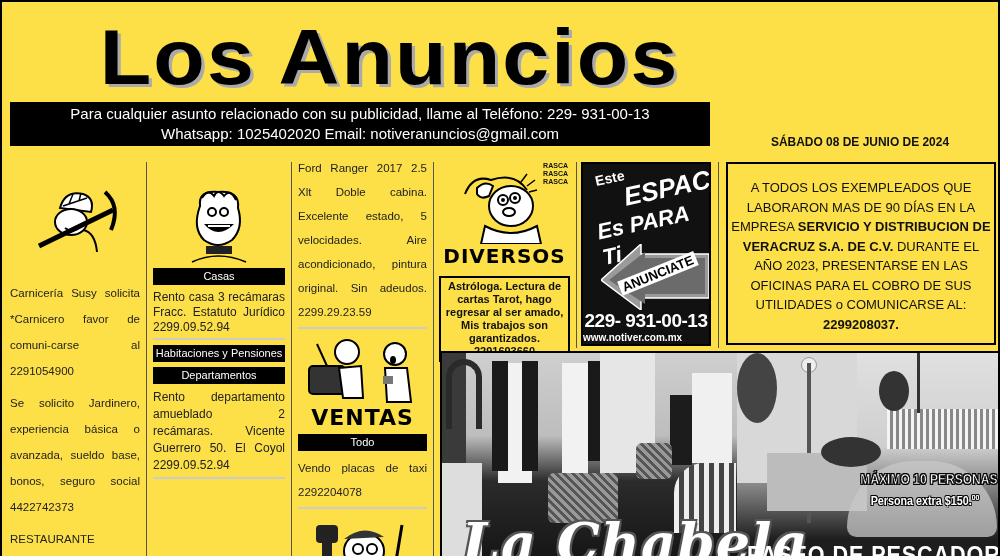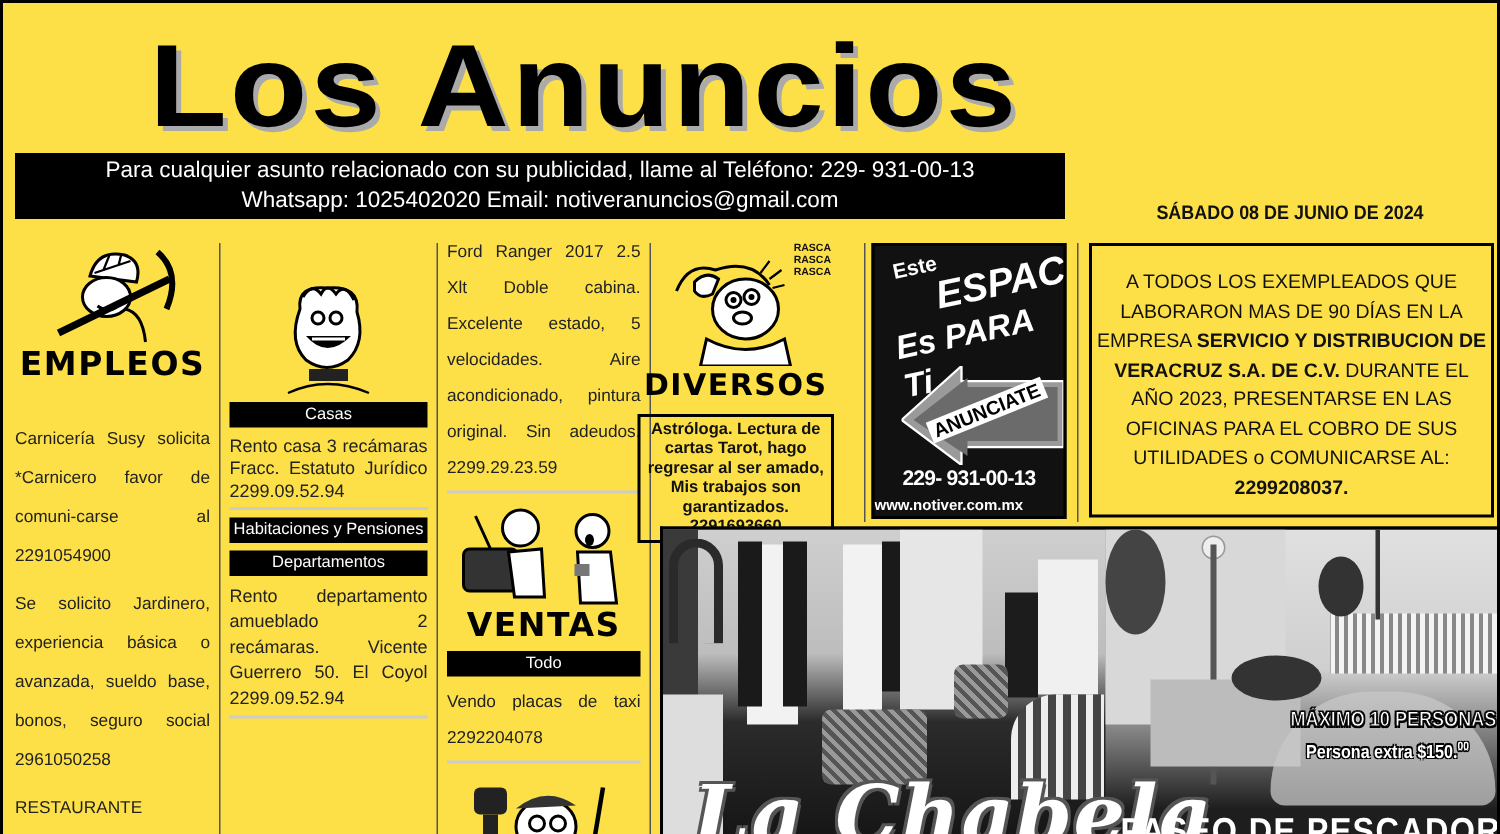--- a/index.html
+++ b/index.html
@@ -28,21 +28,21 @@
 
   
   .boxed-ad { border: 2px solid #000; font-weight: 700; font-size: 11px; text-align: center; line-height: 13px; padding: 2px 1px; color: #111; }
 
   
   .promo { position: absolute; left: 579px; top: 160px; width: 130px; height: 184px; background: #111; color: #fff; overflow: hidden; border: 2px solid #000; }
   .promo-este { position: absolute; left: 12px; top: 6px; font-size: 14px; font-weight: 700; transform: rotate(-12deg); }
   .promo-espacio { position: absolute; left: 20px; top: 10px; font-size: 26px; font-weight: 900; font-style: italic; transform: rotate(-12deg); letter-spacing: 0; }
   .promo-parati { position: absolute; left: 12px; top: 46px; font-size: 22px; font-weight: 900; font-style: italic; transform: rotate(-12deg); }
   .promo-arrow { position: absolute; left: 18px; top: 80px; width: 108px; height: 66px; }
-  .promo-phone { position: absolute; left: 0; top: 146px; width: 126px; text-align: center; font-size: 14px; font-weight: 900; letter-spacing: -0.5px; }
+  .promo-phone { position: absolute; left: 0; top: 146px; width: 126px; text-align: center; font-size: 19px; font-weight: 900; letter-spacing: -0.5px; }
   .promo-url { position: absolute; left: 0; top: 168px; width: 126px; text-align: left; font-size: 10px; font-weight: 700; }
 
   
   .announce { position: absolute; left: 724px; top: 160px; width: 270px; height: 183px; border: 2px solid #000; text-align: center; font-size: 13px; line-height: 19.5px; padding-top: 14px; color: #111; }
   .announce b { font-weight: 700; }
 
   
   .photo-ad { position: absolute; left: 438px; top: 349px; width: 560px; height: 207px; border: 2px solid #000; border-bottom: none; overflow: hidden; background: #222; }
   .photo-interior { position: absolute; left: 0; top: 0; width: 295px; height: 207px; background:
       linear-gradient(90deg, #3a3a3a 0 8%, transparent 8% 100%),
@@ -85,24 +85,23 @@
     <div class="section-art" style="height:96px;">
       <svg width="100" height="70" viewBox="0 0 100 70">
         <path d="M35 22 Q40 4 58 8 Q70 12 66 26 Z" fill="#fff" stroke="#000" stroke-width="2"></path>
         <path d="M38 20 L62 12 M44 18 L48 8 M54 15 L56 7" stroke="#000" stroke-width="1.5"></path>
         <ellipse cx="46" cy="36" rx="16" ry="13" fill="#fff" stroke="#000" stroke-width="2"></ellipse>
         <path d="M40 42 Q48 48 56 40" stroke="#000" stroke-width="2" fill="none"></path>
         <line x1="14" y1="60" x2="88" y2="24" stroke="#000" stroke-width="5"></line>
         <path d="M80 6 Q96 20 86 44" stroke="#000" stroke-width="4" fill="none"></path>
         <path d="M58 44 Q70 46 72 66" stroke="#000" stroke-width="2" fill="none"></path>
       </svg>
-      <div class="section-heading">EMPLEOS</div>
     </div>
     <div class="ad-text" style="margin-top:24px;">Carnicería Susy solicita *Carnicero favor de comuni-carse al 2291054900</div>
-    <div class="ad-text" style="margin-top:6px;">Se solicito Jardinero, experiencia básica o avanzada, sueldo base, bonos, seguro social 2961050258</div>
+    <div class="ad-text" style="margin-top:6px;">Se solicito Jardinero, experiencia básica o avanzada, sueldo base, bonos, seguro social 4422742373</div>
     <div class="ad-text" style="margin-top:6px;">RESTAURANTE SOLICITA: *BARISTA *BARRA FRIA/ CALIENTE *COCINA *ANTOJITOS *LIMPIEZA Y</div>
   </div>
 
   <div class="col" style="left:151px;width:132px;">
     <div class="section-art" style="height:104px;">
       <svg width="70" height="76" viewBox="0 0 70 76">
         <path d="M16 18 Q14 2 34 4 Q56 2 54 20 Q60 40 48 52 Q34 62 20 52 Q8 40 16 18 Z" fill="#fff" stroke="#000" stroke-width="2"></path>
         <path d="M18 10 Q24 0 30 8 Q34 0 40 8 Q46 0 52 12" stroke="#000" stroke-width="2" fill="none"></path>
         <circle cx="28" cy="24" r="4" fill="#fff" stroke="#000" stroke-width="2"></circle>
         <circle cx="40" cy="24" r="4" fill="#fff" stroke="#000" stroke-width="2"></circle>
@@ -157,21 +156,21 @@
         <circle cx="50" cy="28" r="5" fill="#fff" stroke="#000" stroke-width="2"></circle>
         <circle cx="64" cy="28" r="5" fill="#fff" stroke="#000" stroke-width="2"></circle>
         <path d="M46 40 Q56 50 66 40" stroke="#000" stroke-width="2" fill="none"></path>
         <line x1="94" y1="4" x2="88" y2="40" stroke="#000" stroke-width="3"></line>
         <path d="M80 40 Q90 50 98 40" stroke="#000" stroke-width="2" fill="#fff"></path>
         <path d="M40 50 Q56 68 72 50" stroke="#000" stroke-width="2" fill="none"></path>
       </svg>
     </div>
   </div>
 
-  <div class="col" style="left:423px;width:131px;">
+  <div class="col" style="left:437px;width:131px;">
     <div class="section-art" style="height:108px;position:relative;">
       <div style="position:absolute;right:2px;top:2px;font-size:7px;font-weight:700;line-height:8px;text-align:right;width:40px;">RASCA RASCA RASCA</div>
       <svg width="100" height="78" viewBox="0 0 100 78">
         <path d="M10 28 Q18 8 36 14 Q60 6 72 24" stroke="#000" stroke-width="2" fill="none"></path>
         <path d="M22 22 Q30 14 38 20 L34 30 Q26 34 22 28 Z" fill="#fff" stroke="#000" stroke-width="2"></path>
         <ellipse cx="56" cy="40" rx="22" ry="20" fill="#fff" stroke="#000" stroke-width="2"></ellipse>
         <circle cx="48" cy="34" r="5" fill="#fff" stroke="#000" stroke-width="2"></circle>
         <circle cx="48" cy="34" r="2" fill="#000"></circle>
         <circle cx="60" cy="32" r="5" fill="#fff" stroke="#000" stroke-width="2"></circle>
         <circle cx="60" cy="32" r="2" fill="#000"></circle>

